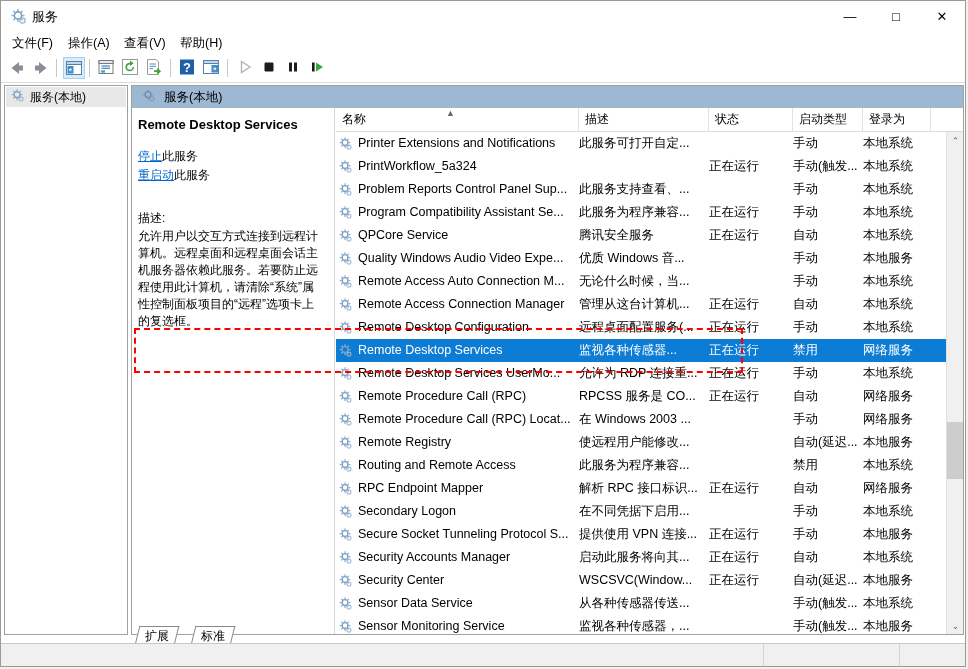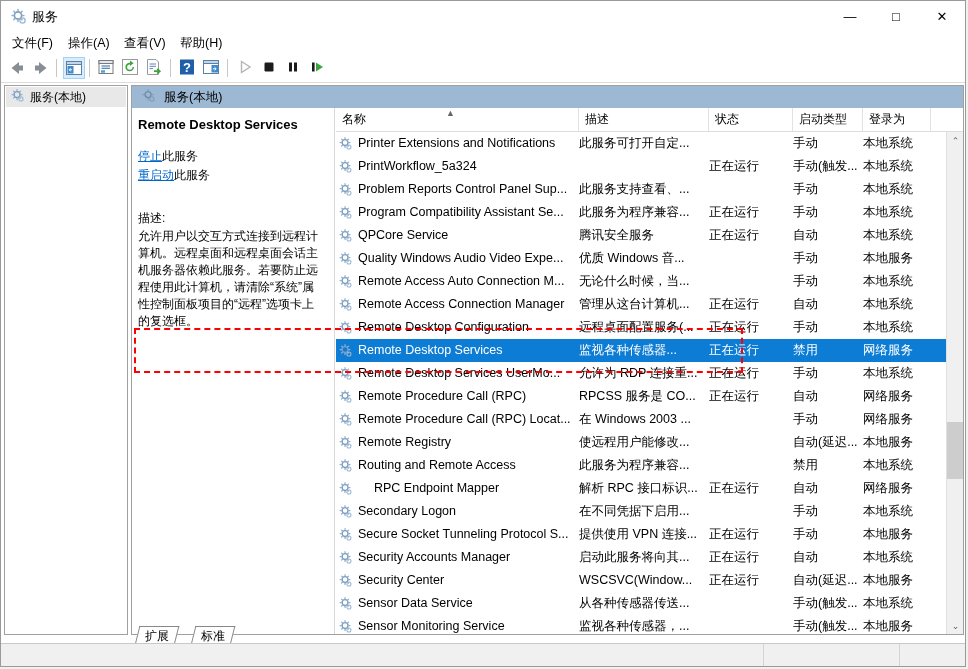--- a/index.html
+++ b/index.html
@@ -677,21 +677,21 @@
                 <line x1="8" y1="11.6" x2="8" y2="13.1"></line>
                 <line x1="2.4" y1="7.5" x2="3.9" y2="7.5"></line>
                 <line x1="12.1" y1="7.5" x2="13.6" y2="7.5"></line>
                 <line x1="4.1" y1="3.6" x2="5.1" y2="4.6"></line>
                 <line x1="10.9" y1="10.4" x2="11.9" y2="11.4"></line>
                 <line x1="11.9" y1="3.6" x2="10.9" y2="4.6"></line>
                 <line x1="5.1" y1="10.4" x2="4.1" y2="11.4"></line>
               </g>
               <circle cx="12.4" cy="12.4" r="2.3" fill="none" stroke="#9ab8d4" stroke-width="1.2"></circle>
             </svg>
-            <div class="cell name" style="left:16px;width:268px">RPC Endpoint Mapper</div>
+            <div class="cell name" style="left:0px;width:268px">RPC Endpoint Mapper</div>
             <div class="cell " style="left:243px;width:130px">解析 RPC 接口标识...</div>
             <div class="cell " style="left:373px;width:84px">正在运行</div>
             <div class="cell " style="left:457px;width:70px">自动</div>
             <div class="cell " style="left:527px;width:68px">网络服务</div>
           </div>
           <div class="row" style="top: 368px;">
             <svg class="svc-icon" width="15" height="15" viewBox="0 0 17 17">
               <circle cx="8" cy="7.5" r="3.3" fill="none" stroke="#7a9bbd" stroke-width="1.5"></circle>
               <g stroke="#8fb0cf" stroke-width="1.4" stroke-linecap="round">
                 <line x1="8" y1="1.9" x2="8" y2="3.4"></line>

